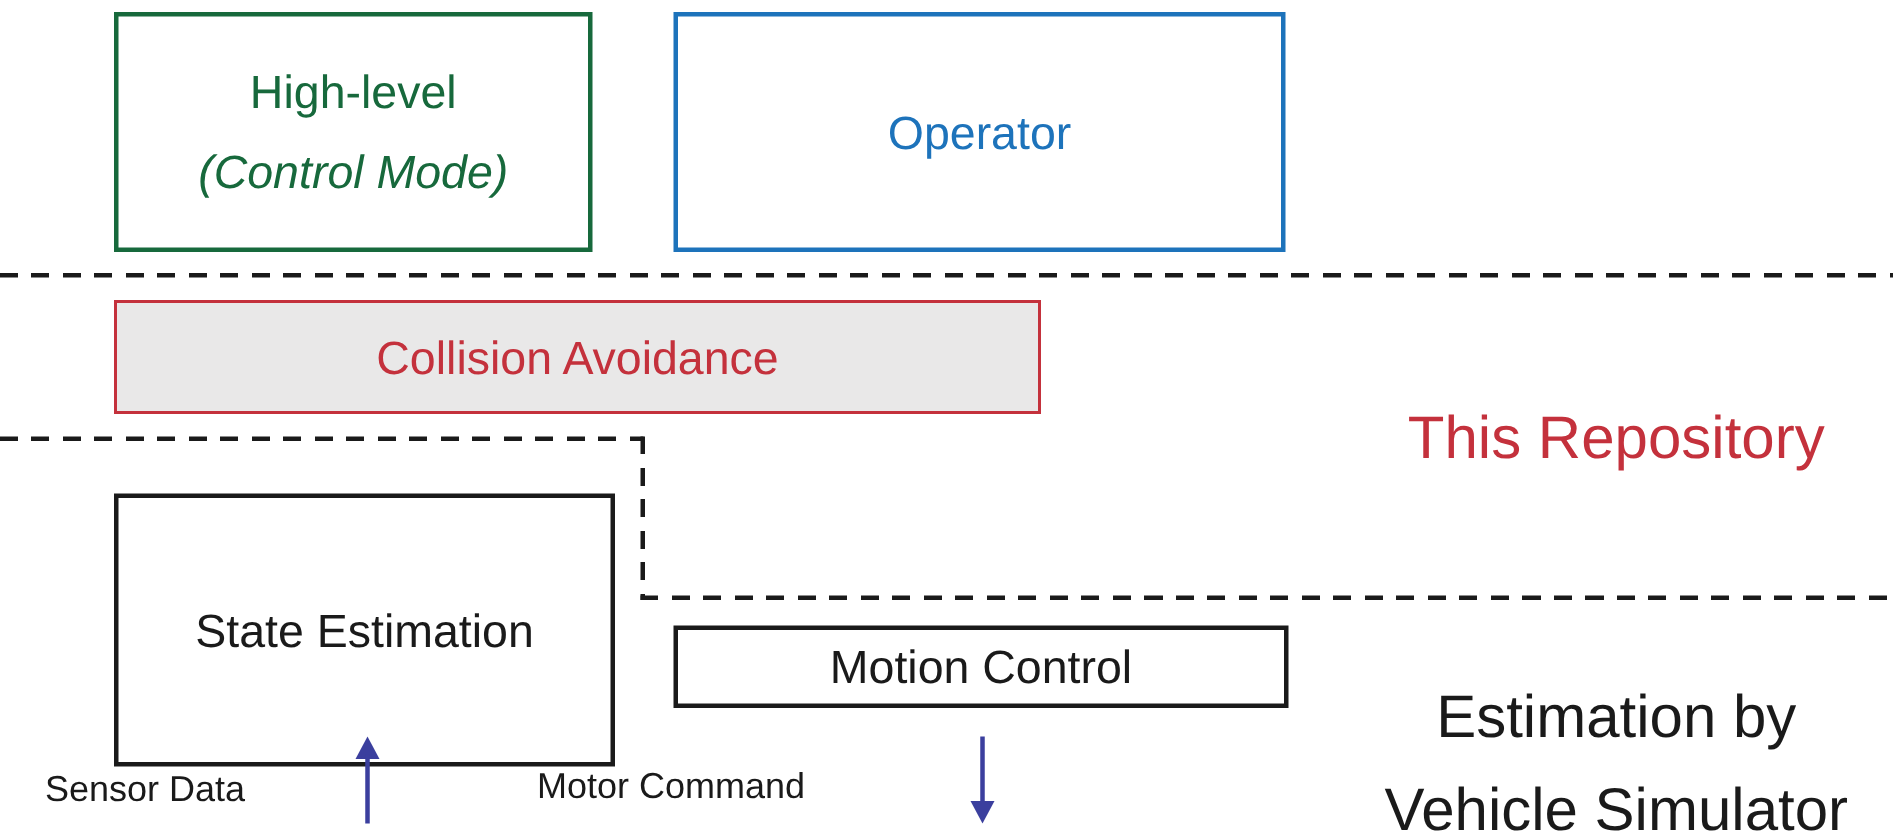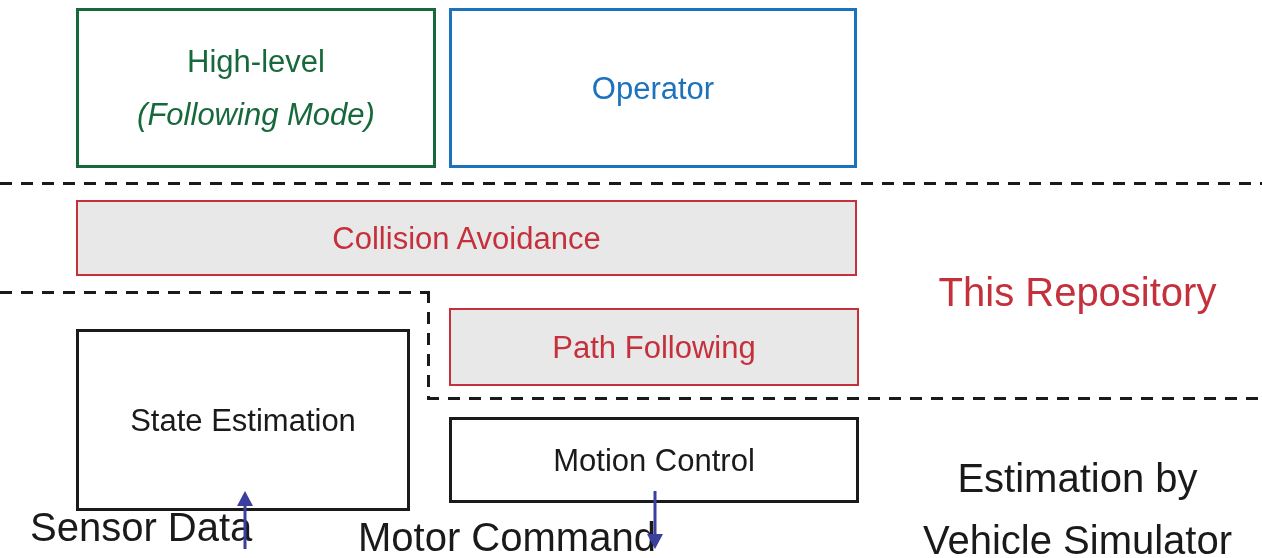--- a/index.html
+++ b/index.html
@@ -18,37 +18,37 @@
     display: flex;
     flex-direction: column;
     align-items: center;
     justify-content: center;
     text-align: center;
     background: #ffffff;
   }
   .box-line { font-size: 31px; line-height: 43px; white-space: nowrap; }
   .italic { font-style: italic; }
 
-  .green-box  { left: 76px;  top: 8px;   width: 360px; height: 160px;
+  .green-box  { left: 76px;  top: 8px;   width: 319px; height: 160px;
                 border: 3px solid var(--color-green, #17693C);
                 color: var(--color-green, #17693C); gap: 10px; }
   .blue-box   { left: 449px; top: 8px;   width: 408px; height: 160px;
                 border: 3px solid var(--color-blue, #1D73BB);
                 color: var(--color-blue, #1D73BB); justify-content: center; }
-  .ca-box     { left: 76px;  top: 200px; width: 781px; height: 76px;
+  .ca-box     { left: 76px;  top: 200px; width: 618px; height: 76px;
                 border: 2.5px solid var(--color-red, #C4313C);
                 background: var(--color-module-fill, #E9E8E8);
                 color: var(--color-red, #C4313C); }
   .pf-box     { left: 449px; top: 308px; width: 410px; height: 78px;
                 border: 2.5px solid var(--color-red, #C4313C);
                 background: var(--color-module-fill, #E9E8E8);
                 color: var(--color-red, #C4313C); }
   .se-box     { left: 76px;  top: 309px; width: 334px; height: 182px;
                 border: 3px solid var(--color-dark, #1A1A1A); margin-top: 20px; }
-  .mc-box     { left: 449px; top: 417px; width: 410px; height: 86px;
+  .mc-box     { left: 449px; top: 417px; width: 410px; height: 55px;
                 border: 3px solid var(--color-dark, #1A1A1A); }
 
   
   .dash-h {
     position: absolute; height: 3px;
     background: repeating-linear-gradient(to right,
       var(--color-dark, #1a1a1a) 0 12px, transparent 12px 21px);
   }
   .dash-v {
     position: absolute; width: 3px;
@@ -61,24 +61,24 @@
   .dash-mid-r  { left: 427px; top: 397px; width: 835px; }
 
   
   .note { position: absolute; text-align: center; white-space: nowrap; }
   .repo-note { left: 890px; top: 270px; width: 375px;
                font-size: 40px; line-height: 44px;
                color: var(--color-red, #C4313C); }
   .subst-note { left: 890px; top: 447px; width: 375px;
                 font-size: 40px; line-height: 62px;
                 color: var(--color-dark, #1A1A1A); white-space: normal; }
-  .io-label { position: absolute; font-size: 40px; line-height: 36px;
+  .io-label { position: absolute; font-size: 24px; line-height: 36px;
               color: var(--color-dark, #1A1A1A); white-space: nowrap; text-align: center; }
   .sensor-label { left: 30px;  top: 509px; }
-  .motor-label  { left: 358px; top: 519px; }
+  .motor-label  { left: 358px; top: 507px; }
 
   
   .arrow { position: absolute; width: 16px; }
   .arrow .shaft { position: absolute; left: 50%; transform: translateX(-50%);
                   width: 3px; background: var(--color-arrow-blue, #3B3F9E); }
   .arrow .head { position: absolute; left: 50%; transform: translateX(-50%);
                  width: 0; height: 0;
                  border-left: 8px solid transparent;
                  border-right: 8px solid transparent; }
   .arrow-up { left: 237px; top: 491px; height: 62px; }
@@ -90,40 +90,37 @@
   .arrow-down .head { bottom: 0;
                       border-top: 15px solid var(--color-arrow-blue, #3B3F9E); }
 </style>
 </head>
 <body>
 
 <div class="canvas">
 
   <div class="box green-box">
     <div class="box-line">High-level</div>
-    <div class="box-line italic">(Following Mode)</div>
+    <div class="box-line italic">(Control Mode)</div>
   </div>
 
   <div class="box blue-box">
     <div class="box-line">Operator</div>
   </div>
 
   <div class="dash-h dash-top"></div>
 
   <div class="box ca-box">
     <div class="box-line">Collision Avoidance</div>
   </div>
 
   <div class="dash-h dash-mid-l"></div>
   <div class="dash-v dash-step-v"></div>
   <div class="dash-h dash-mid-r"></div>
 
-  <div class="box pf-box">
-    <div class="box-line">Path Following</div>
-  </div>
 
   <div class="box se-box">
     <div class="box-line">State Estimation</div>
   </div>
 
   <div class="box mc-box">
     <div class="box-line">Motion Control</div>
   </div>
 
   <div class="note repo-note">This Repository</div>

